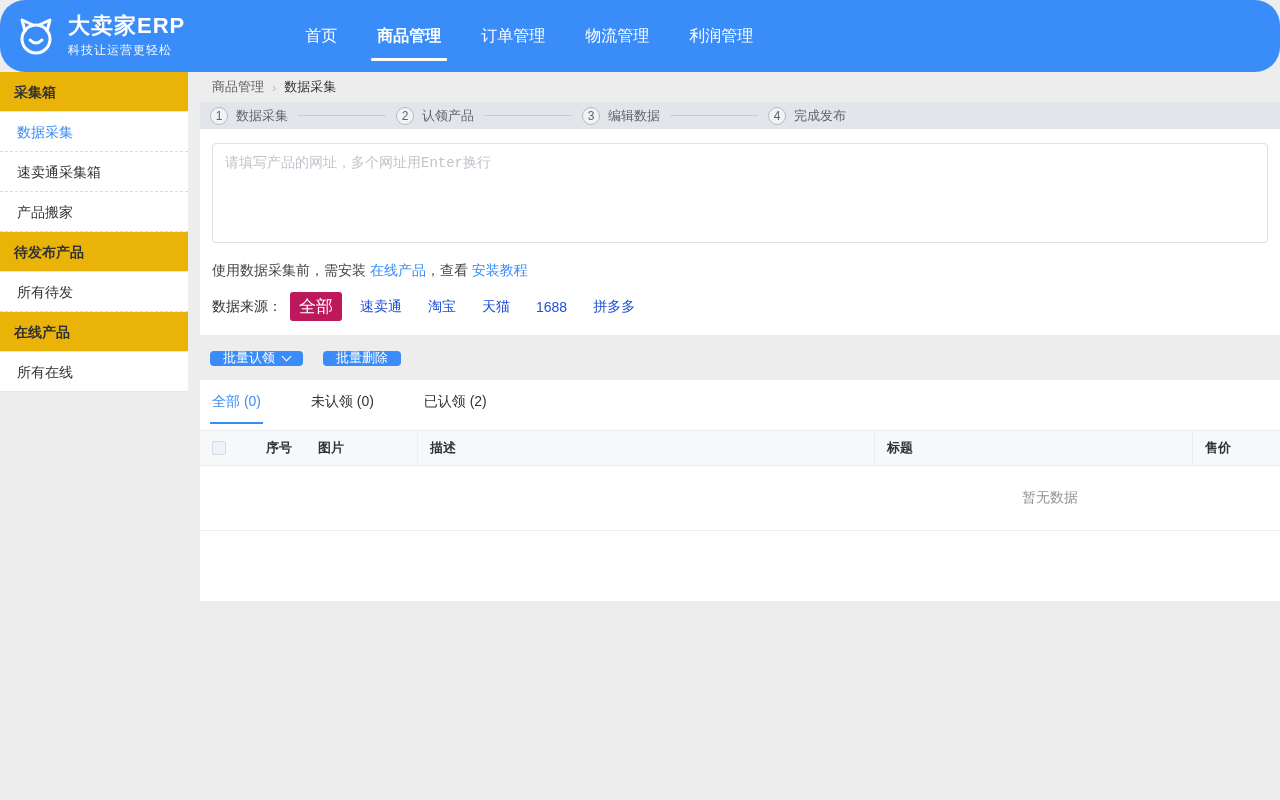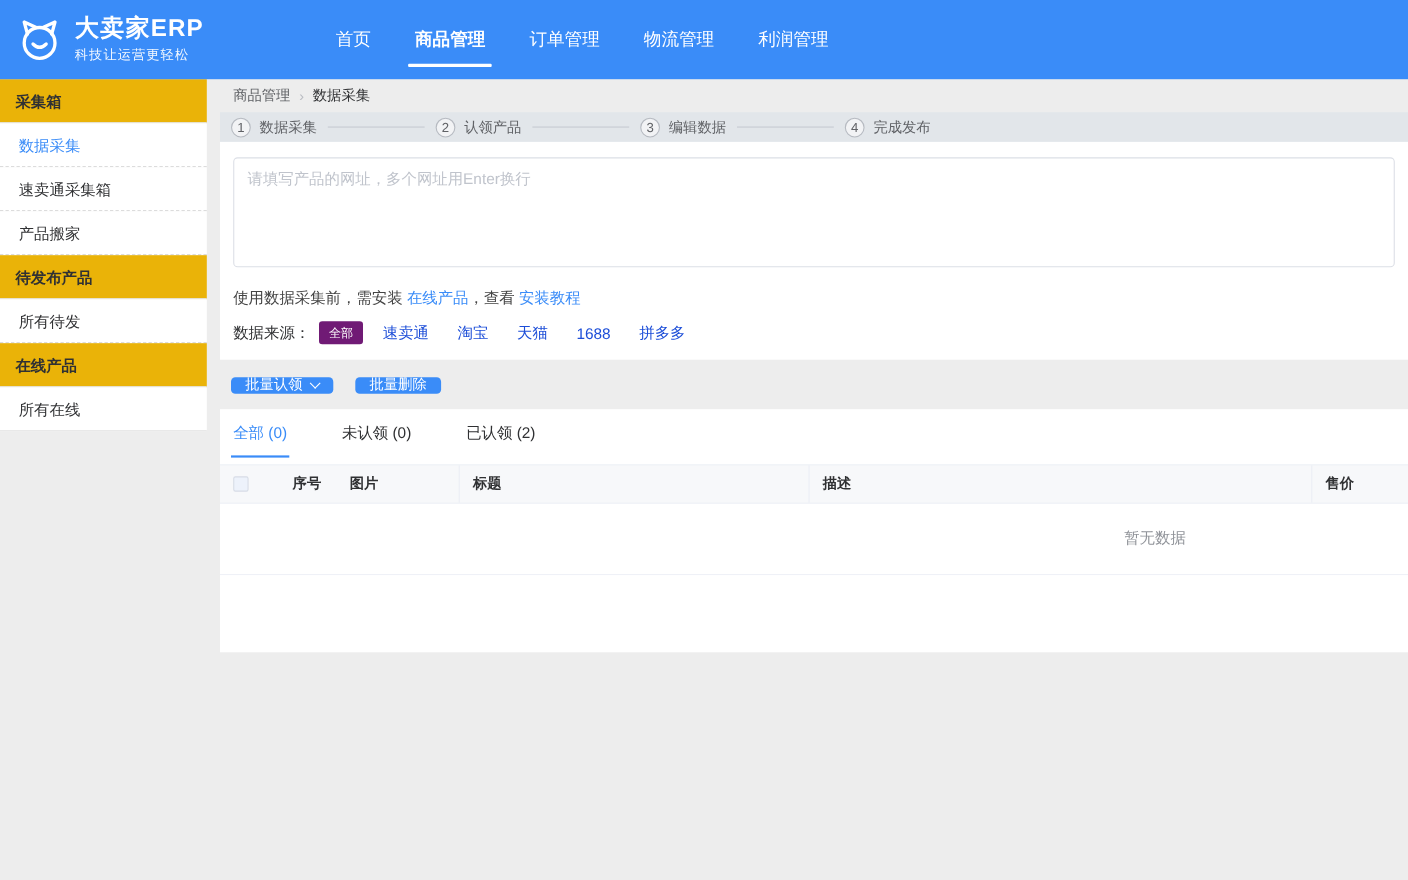--- a/index.html
+++ b/index.html
@@ -7,21 +7,21 @@
   body {
     font-family: "Liberation Sans", "DejaVu Sans", sans-serif;
     background: #ededed;
     color: #303133;
     font-size: 14px;
   }
 
   
   .topbar {
     height: 72px; background: #3a8cf8; display: flex; align-items: center;
-    position: relative; z-index: 5;
+    position: relative; z-index: 5; border-radius: 25px;
   }
   .brand { display: flex; align-items: center; padding-left: 12px; cursor: pointer; }
   .brand-icon { width: 48px; height: 48px; margin-right: 8px; }
   .brand-text { display: flex; flex-direction: column; justify-content: center; }
   .brand-name { color: #fff; font-size: 22px; font-weight: bold; letter-spacing: 1px; line-height: 26px; }
   .brand-slogan { color: rgba(255,255,255,.95); font-size: 12px; margin-top: 3px; letter-spacing: 1px; }
   .topnav { display: flex; align-items: center; margin-left: 100px; height: 100%; }
   .nav-item {
     color: #fff; font-size: 16px; margin: 0 18px; cursor: pointer;
     position: relative; padding: 4px 2px; white-space: nowrap;
@@ -76,29 +76,29 @@
   .tabrow { border-bottom: 1px solid #e4e7ed; }
   .tab-single {
     display: inline-block; padding: 13px 2px 10px 2px; color: #3a8cf8;
     font-size: 14px; border-bottom: 2px solid #3a8cf8; margin-bottom: -1px;
     cursor: pointer;
   }
   .url-textarea {
     margin-top: 14px; width: 100%; height: 100px; border: 1px solid #dcdfe6;
     border-radius: 4px; resize: none; padding: 10px 12px; font-size: 14px;
     color: #303133; outline: none;
-    font-family: Liberation Sans, sans-serif;
+    font-family: Liberation Mono, monospace;
   }
   .url-textarea::placeholder { color: #c0c4cc; }
   .hint { margin: 16px 0 12px 0; font-size: 14px; color: #444; }
   .hint a { color: #3a8cf8; text-decoration: none; cursor: pointer; }
   .sources { display: flex; align-items: center; font-size: 14px; color: #303133; margin-top: 6px; }
   .src-label { margin-right: 8px; }
   .src-pill {
-    background: #701a75; color: #fff; font-size: 11px; padding: 3px 9px;
+    background: #be185d; color: #fff; font-size: 17px; padding: 3px 9px;
     border-radius: 3px; margin-right: 18px; cursor: pointer;
   }
   .src-item { color: #1d4ed8; font-size: 14px; margin-right: 26px; cursor: pointer; }
 
   
   .actions { padding: 14px 0 14px 10px; }
   .btn-blue {
     display: inline-flex; align-items: center; justify-content: center;
     background: #3a8cf8; color: #fff; border: none; border-radius: 4px;
     height: 15px; padding: 0 13px; font-size: 13px; cursor: pointer;
@@ -237,21 +237,21 @@
       <span class="list-tab">已认领 (2)</span>
     </div>
 
     <div class="table-wrap">
       <div class="t-row t-head">
         <div class="t-cell c-check">
           <span class="checkbox"></span>
         </div>
         <div class="t-cell c-num">序号</div>
         <div class="t-cell c-img">图片</div>
+        <div class="t-cell c-desc">描述</div>
         <div class="t-cell c-title">标题</div>
-        <div class="t-cell c-desc">描述</div>
         <div class="t-cell c-price">售价</div>
       </div>
       <div class="empty-row">暂无数据</div>
     </div>
   </div>
 
 </div>
 
 </body></html>

